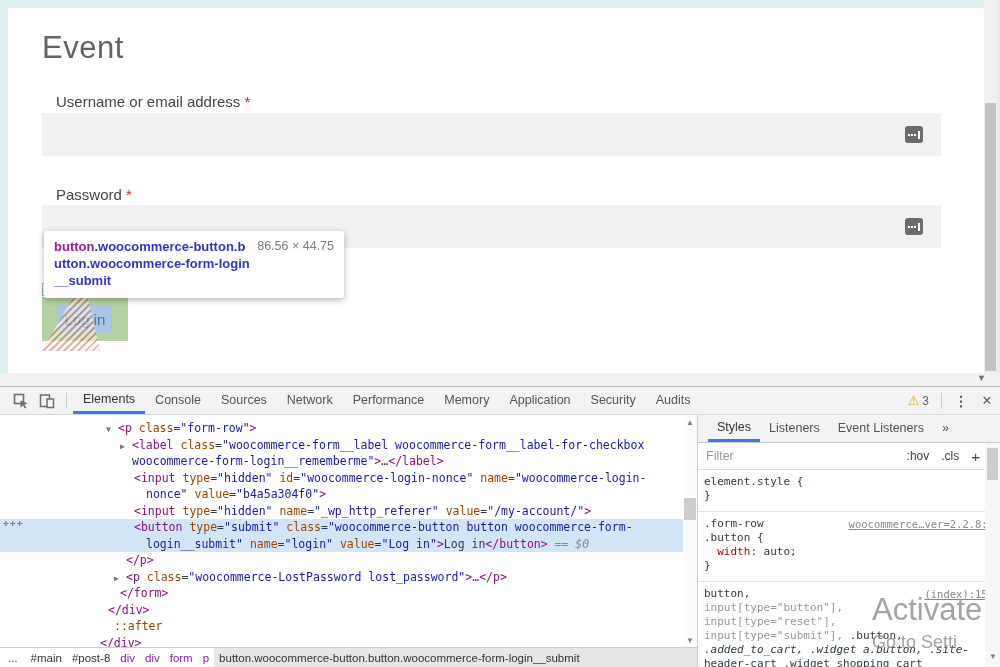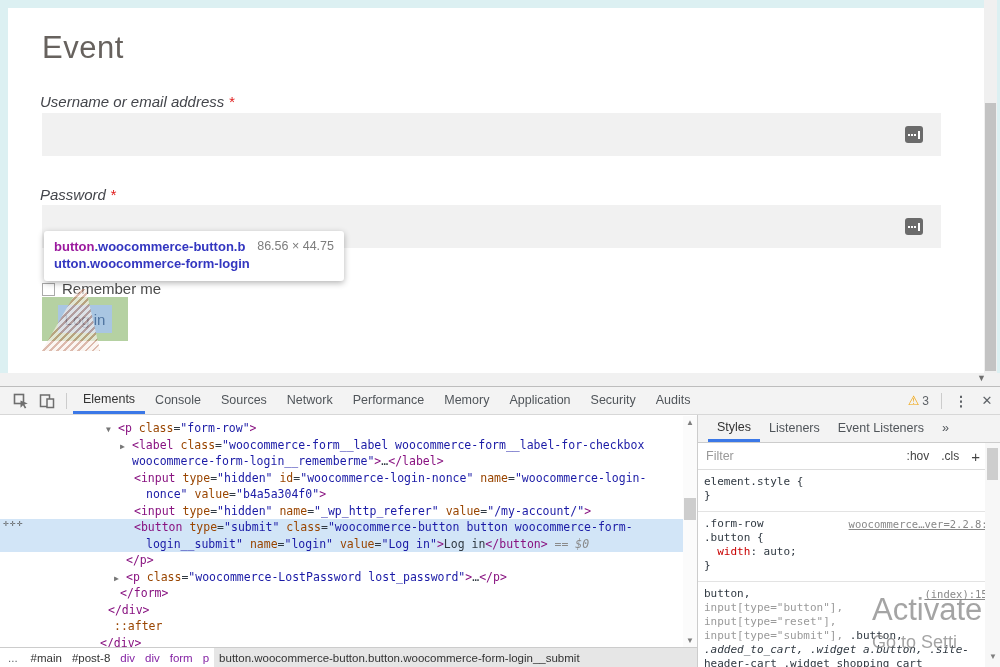--- a/index.html
+++ b/index.html
@@ -4,21 +4,21 @@
 <style>
   * { margin:0; padding:0; box-sizing:border-box; }
   html,body { background:#e8e8e8; }
   .screen { position:relative; width:1000px; height:667px; background:#dcf0f2; overflow:hidden;
             font-family:"Liberation Sans", sans-serif; }
 
   
   .page { position:absolute; left:8px; top:8px; width:976px; height:365px; background:#fff; }
   .page-title { position:absolute; left:34px; top:22px; font-size:31px; font-weight:300;
                 color:#67625e; letter-spacing:.5px; }
-  .field-label { position:absolute; left:32px; font-size:15px; color:#43454b;font-style:italic; }
+  .field-label { position:absolute; left:48px; font-size:15px; color:#43454b; }
   .req { color:#e01b1b; }
   .text-input { position:absolute; left:34px; width:899px; height:43px; background:#f1f1f1; }
   .input-helper { position:absolute; width:18px; height:17px; background:#6b6b6b; border-radius:3px;
                   display:flex; align-items:center; justify-content:center; gap:1px; }
   .input-helper i { width:2px; height:2px; background:#fff; display:block; }
   .input-helper b { width:2px; height:8px; background:#fff; display:block; margin-left:1px; }
 
   .remember-check { position:absolute; left:34px; top:275px; width:13px; height:13px;
                     border:1px solid #aaa; background:#fff; }
   .remember-label { position:absolute; left:54px; top:272px; font-size:15px; color:#4a4a4a; }
@@ -146,20 +146,21 @@
       <div class="content-box">
         <span>Log in</span>
       </div>
     </div>
     <div class="hatch"></div>
 
     <div class="inspect-tooltip">
       <span class="tt-size">86.56 × 44.75</span>
       <div class="tt-line1"><span class="tt-tag">button</span><span class="tt-rest">.woocommerce-button.b</span></div>
       <div class="tt-line">utton.woocommerce-form-login</div>
+      <div class="tt-line">__submit</div>
     </div>
   </div>
 
   <div class="pg-scroll">
     <div class="pg-thumb"></div>
   </div>
   <div class="hstrip">
     <span class="dn">▼</span>
   </div>
 

